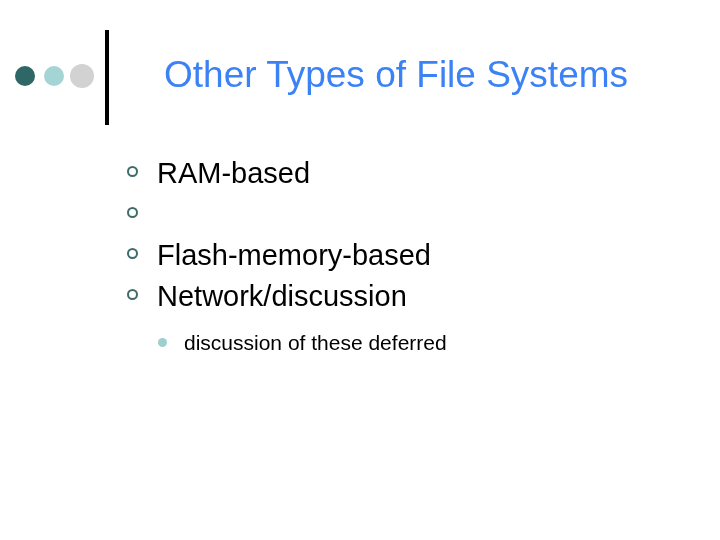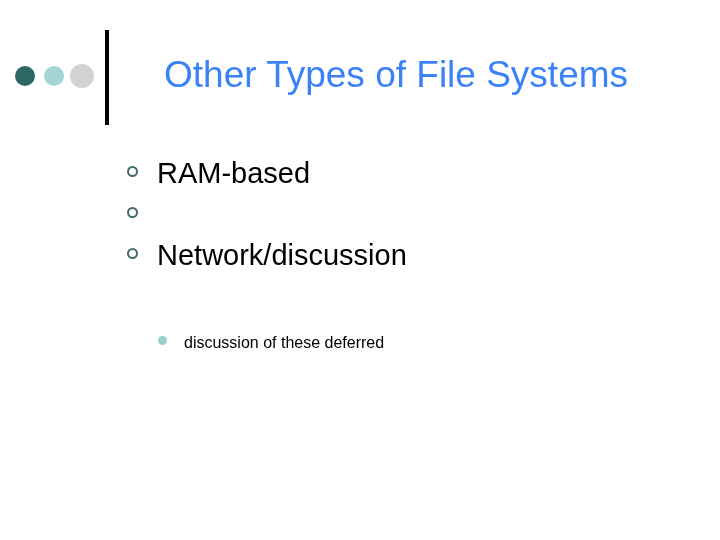--- a/index.html
+++ b/index.html
@@ -136,21 +136,21 @@
   .disc {
     display: inline-block;
     width: 9px;
     height: 9px;
     border-radius: 50%;
     background: #9ecfcf;
     vertical-align: middle;
   }
   .bullet-text-l2 {
     flex: 1 1 auto;
-    font-size: 16px;
+    font-size: 21px;
     line-height: 26px;
     color: #000000;
     white-space: nowrap;
   }
 </style>
 </head>
 <body>
 
 <div class="slide">
 
@@ -168,20 +168,24 @@
 
     <div class="bullet-row">
       <span class="bullet-marker-l1"><span class="ring"></span></span>
       <span class="bullet-text-l1">RAM-based</span>
     </div>
 
     <div class="bullet-row">
       <span class="bullet-marker-l1"><span class="ring"></span></span>
     </div>
 
+    <div class="bullet-row">
+      <span class="bullet-marker-l1"><span class="ring"></span></span>
+      <span class="bullet-text-l1">Flash-memory-based</span>
+    </div>
 
     <div class="bullet-row">
       <span class="bullet-marker-l1"><span class="ring"></span></span>
       <span class="bullet-text-l1">Network/discussion</span>
     </div>
 
   </div>
 
   <div class="sub-list">
     <div class="sub-row">

